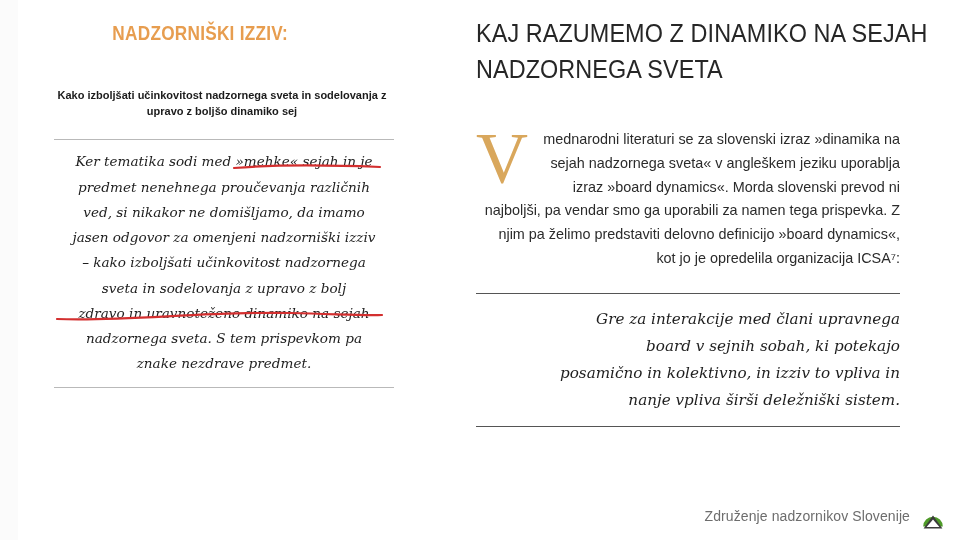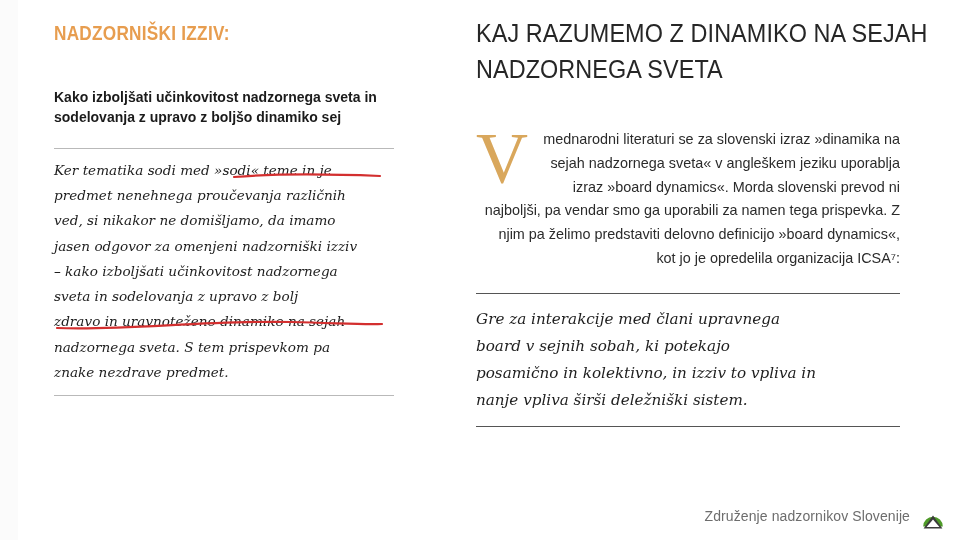--- a/index.html
+++ b/index.html
@@ -29,40 +29,41 @@
     left: 0; top: 0;
     width: 960px; height: 540px;
   }
 
   
   .col-left {
     position: absolute;
     left: 54px;
     top: 22px;
     width: 340px;
+    text-align: center;
   }
 
   .kicker {
     font-family: "Liberation Sans", sans-serif;
     font-weight: bold;
     font-size: 20px;
     letter-spacing: 0.3px;
     color: #e79d4f;
     text-transform: uppercase;
     transform: scaleX(0.86);
     transform-origin: left center;
     white-space: nowrap;
     margin: 0 0 44px 0;
     line-height: 1.1;
   }
 
   .lead {
     font-family: "Liberation Sans", sans-serif;
     font-weight: bold;
-    font-size: 14px;
+    font-size: 11px;
     line-height: 1.42;
     color: #1b1b1b;
     margin: 0 13px 20px 0;
     width: 336px;
   }
 
   .rule-light {
     border: 0;
     border-top: 1.3px solid #b9b9b9;
     margin: 0;
@@ -141,20 +142,21 @@
   }
 
   .quote-right {
     font-family: "DejaVu Serif", "Liberation Serif", serif;
     font-style: italic;
     font-size: 15.2px;
     line-height: 1.78;
     color: #1e1e1e;
     margin: 12px 0 12px 0;
     width: 424px;
+    text-align: right;
   }
   .quote-right .line { display: block; white-space: nowrap; }
 
   
   .footer {
     position: absolute;
     right: 14px;
     bottom: 10px;
     display: flex;
     align-items: center;
@@ -182,21 +184,21 @@
 
   <div class="col-left">
 
     <div class="kicker">NADZORNIŠKI IZZIV:</div>
 
     <div class="lead">Kako izboljšati učinkovitost nadzornega sveta in sodelovanja z upravo z boljšo dinamiko sej</div>
 
     <hr class="rule-light">
 
     <div class="quote-left">
-      <span class="line">Ker tematika sodi med »sodi« teme in je</span>
+      <span class="line">Ker tematika sodi med »mehke« sejah in je</span>
       <span class="line">predmet nenehnega proučevanja različnih</span>
       <span class="line">ved, si nikakor ne domišljamo, da imamo</span>
       <span class="line">jasen odgovor za omenjeni nadzorniški izziv</span>
       <span class="line">– kako izboljšati učinkovitost nadzornega</span>
       <span class="line">sveta in sodelovanja z upravo z bolj</span>
       <span class="line">zdravo in uravnoteženo dinamiko na sejah</span>
       <span class="line">nadzornega sveta. S tem prispevkom pa</span>
       <span class="line">znake nezdrave predmet.</span>
 
       <svg class="redmark redmark-1" width="150" height="12" viewBox="0 0 150 12">

